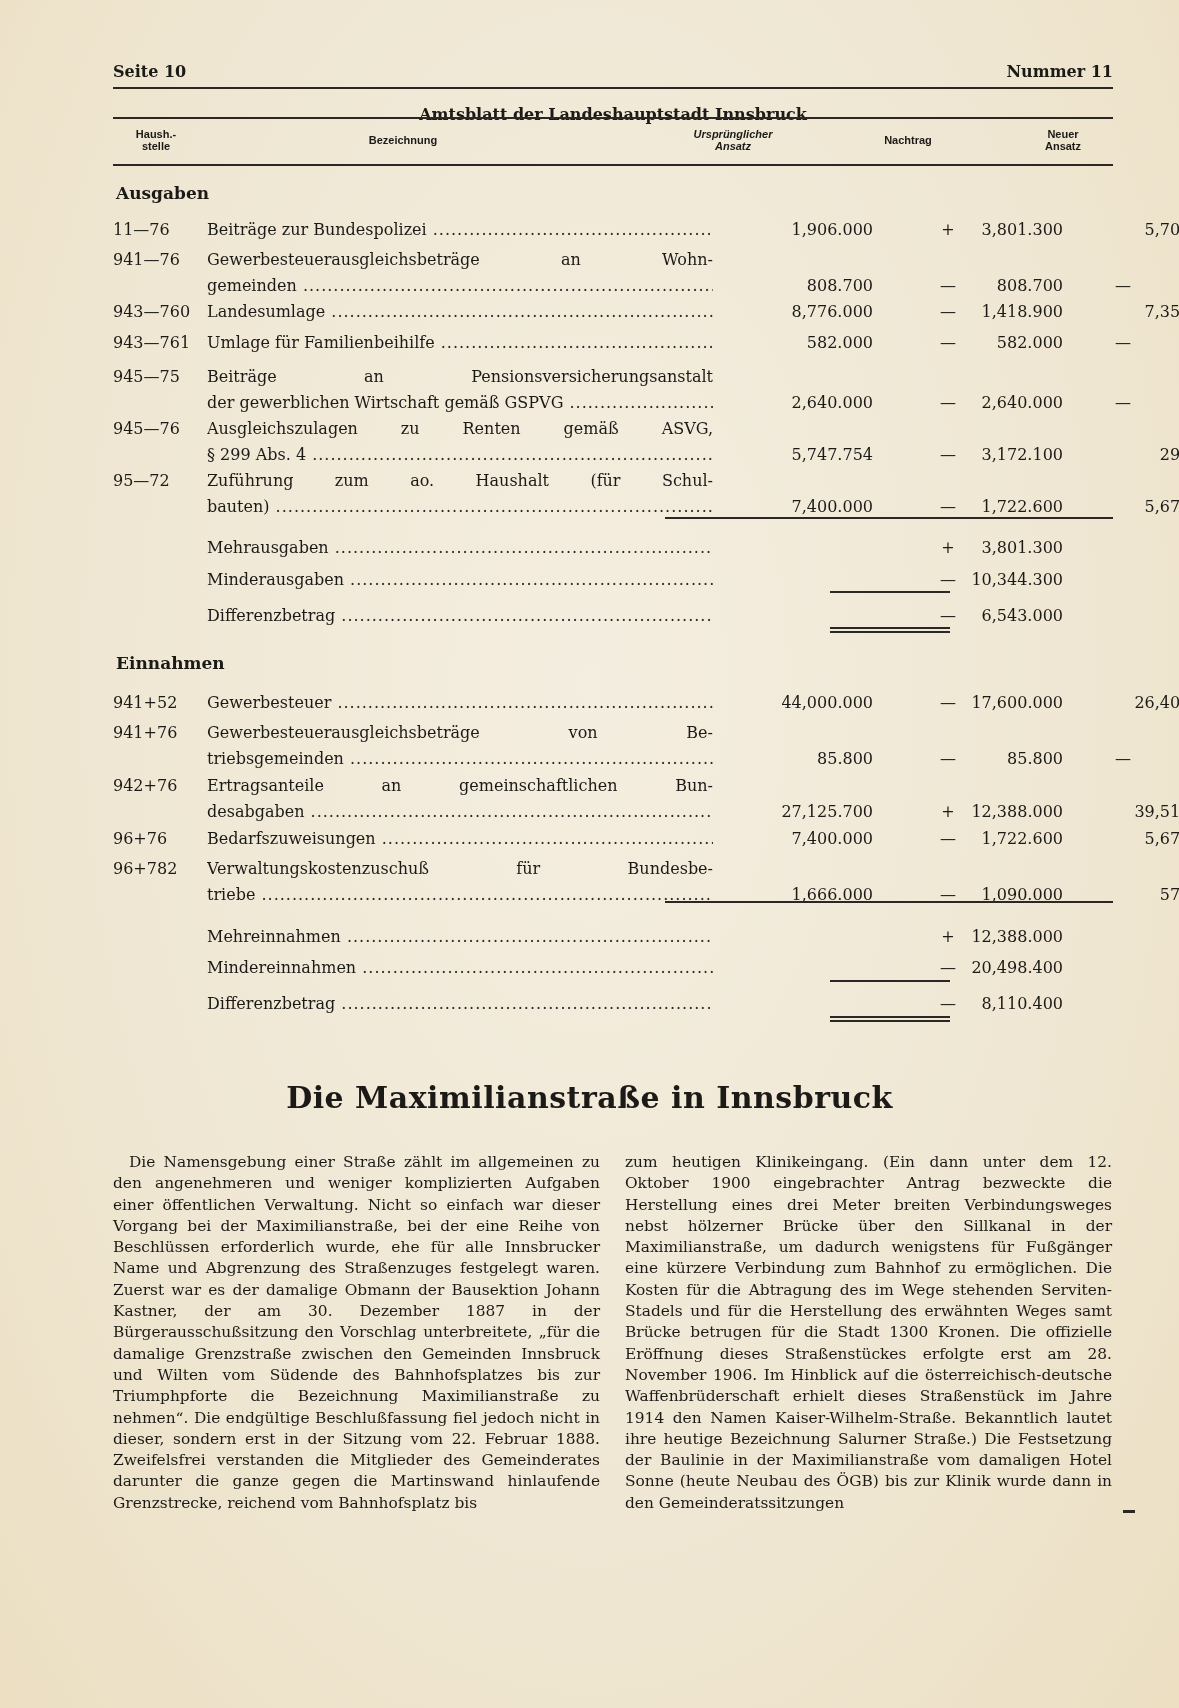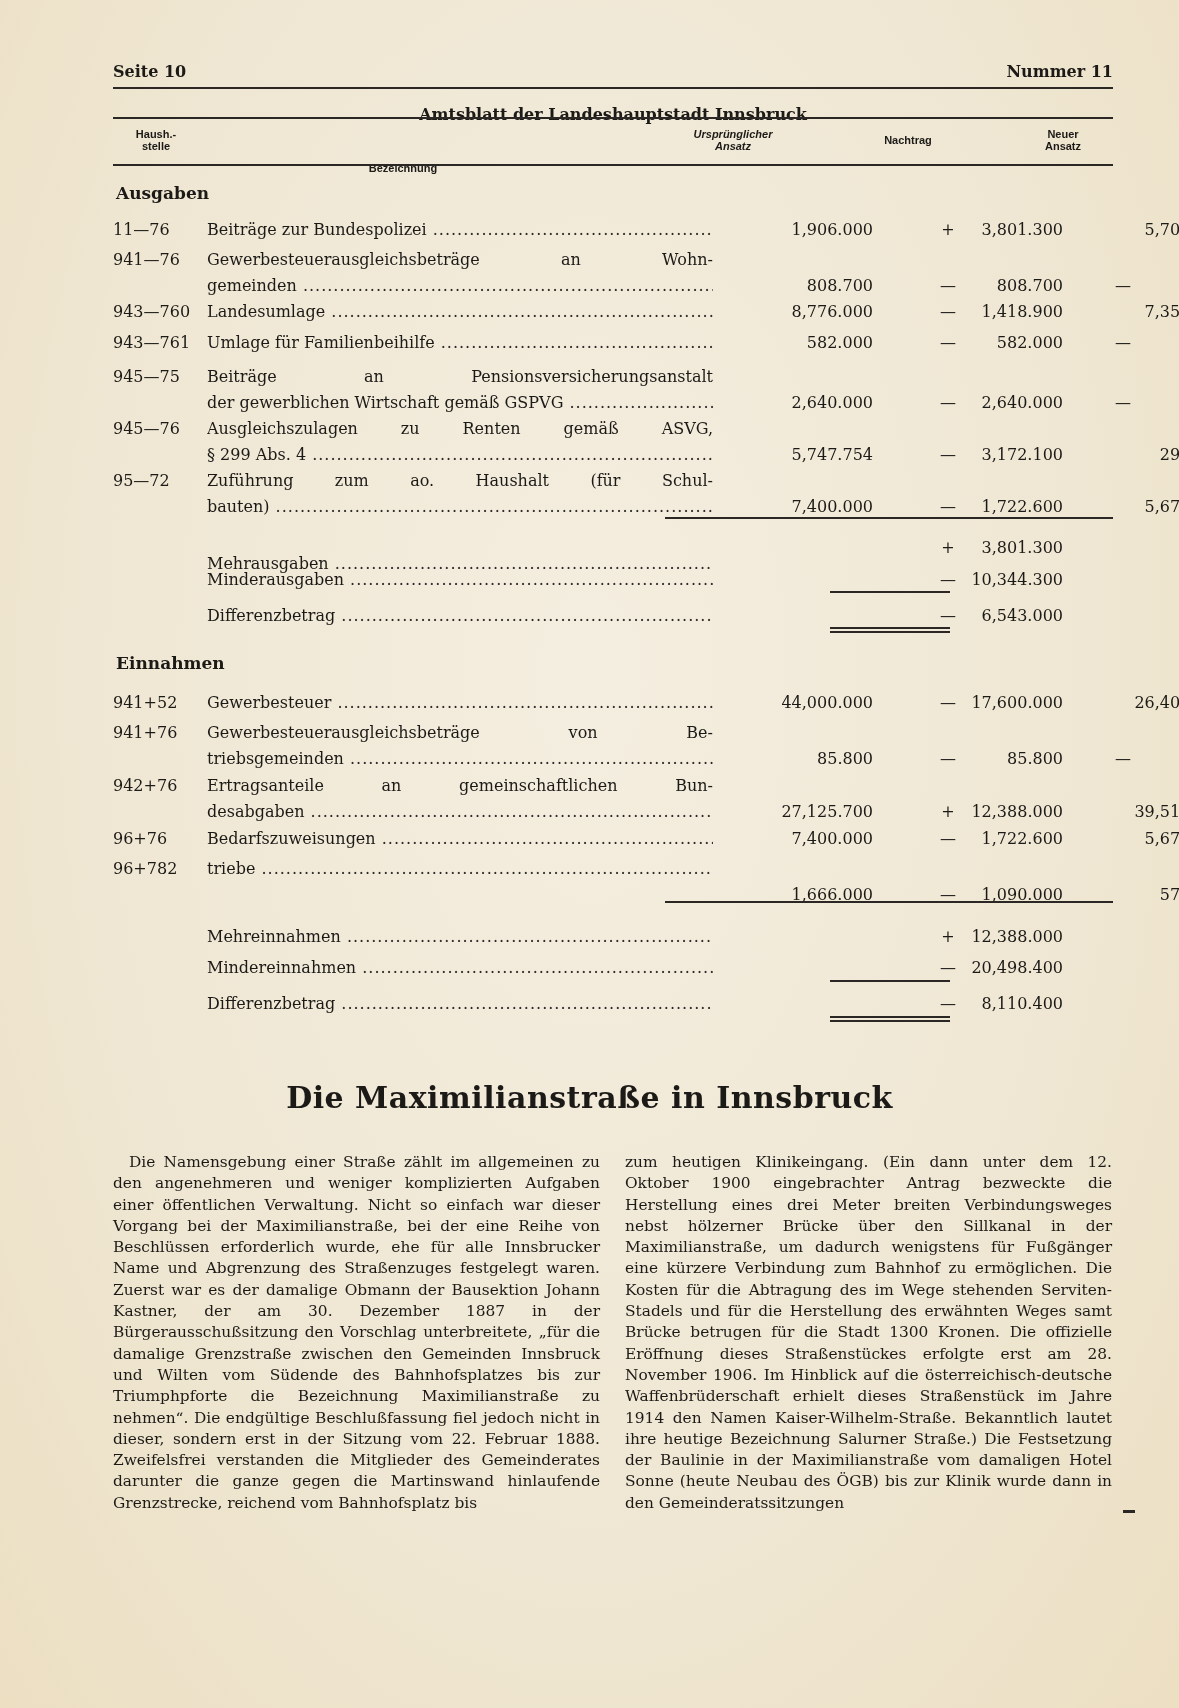--- a/index.html
+++ b/index.html
@@ -20,21 +20,21 @@
   .running-head .right { position:absolute; right:0; top:0; }
   .rule { position:absolute; left:113px; width:1000px; background:#2a2724; }
   .rule.r1 { top:87px; height:2px; }
   .rule.r2 { top:117px; height:2px; }
   .rule.r3 { top:164px; height:2px; }
 
   
   .thead { position:absolute; left:113px; top:122px; width:1000px; height:40px; font-family:"Liberation Sans", sans-serif; font-weight:bold; font-size:11px; line-height:12px; }
   .thead div { position:absolute; text-align:center; }
   .th-haus { left:8px; width:70px; top:6px; }
-  .th-bez { left:180px; width:220px; top:12px;margin-top:28px; }
+  .th-bez { left:180px; width:220px; top:12px; }
   .th-urs { left:540px; width:160px; top:6px;font-style:italic; }
   .th-nach { left:730px; width:130px; top:12px; }
   .th-neu { left:900px; width:100px; top:6px; }
 
   
   .section { position:absolute; left:116px; font-family:"DejaVu Serif", serif; font-weight:bold; font-size:17px; }
 
   
   .row { position:absolute; left:113px; width:1000px; font-size:16px; line-height:26px; }
   .row .code { position:absolute; left:0; width:82px; text-align:left; }
@@ -157,21 +157,21 @@
         </div>
         <div class="num orig" style="top: 26px;">7,400.000</div>
         <div class="num sign" style="top: 26px;">—</div>
         <div class="num nach" style="top: 26px;">1,722.600</div>
         <div class="num neu" style="top: 26px;">5,677.400</div>
       </div>
     </div>
   <div class="sub-rule" style="left:665px; top:517px; width:448px;"></div>
   <div id="ausgaben-summary">
       <div class="row" style="top: 535px; height: 26px;">
-        <div class="desc" style="left: 94px; width: 506px; margin-top: 16px;">
+        <div class="desc" style="left: 94px; width: 506px;">
           <span class="line dots">Mehrausgaben</span>
         </div>
         <div class="num sign">+</div>
         <div class="num nach">3,801.300</div>
       </div>
       <div class="row" style="top: 567px; height: 26px;">
         <div class="desc" style="left: 94px; width: 506px;">
           <span class="line dots">Minderausgaben</span>
         </div>
         <div class="num sign">—</div>
@@ -226,20 +226,21 @@
           <span class="line dots">Bedarfszuweisungen</span>
         </div>
         <div class="num orig" style="top: 0px;">7,400.000</div>
         <div class="num sign" style="top: 0px;">—</div>
         <div class="num nach" style="top: 0px;">1,722.600</div>
         <div class="num neu" style="top: 0px;">5,677.400</div>
       </div>
       <div class="row" style="top: 856px; height: 52px;">
         <div class="code">96+782</div>
         <div class="desc">
+          <span class="line justify">Verwaltungskostenzuschuß für Bundesbe-</span>
           <span class="line dots">triebe</span>
         </div>
         <div class="num orig" style="top: 26px;">1,666.000</div>
         <div class="num sign" style="top: 26px;">—</div>
         <div class="num nach" style="top: 26px;">1,090.000</div>
         <div class="num neu" style="top: 26px;">576.000</div>
       </div>
     </div>
   <div class="sub-rule" style="left:665px; top:901px; width:448px;"></div>
   <div id="einnahmen-summary">

